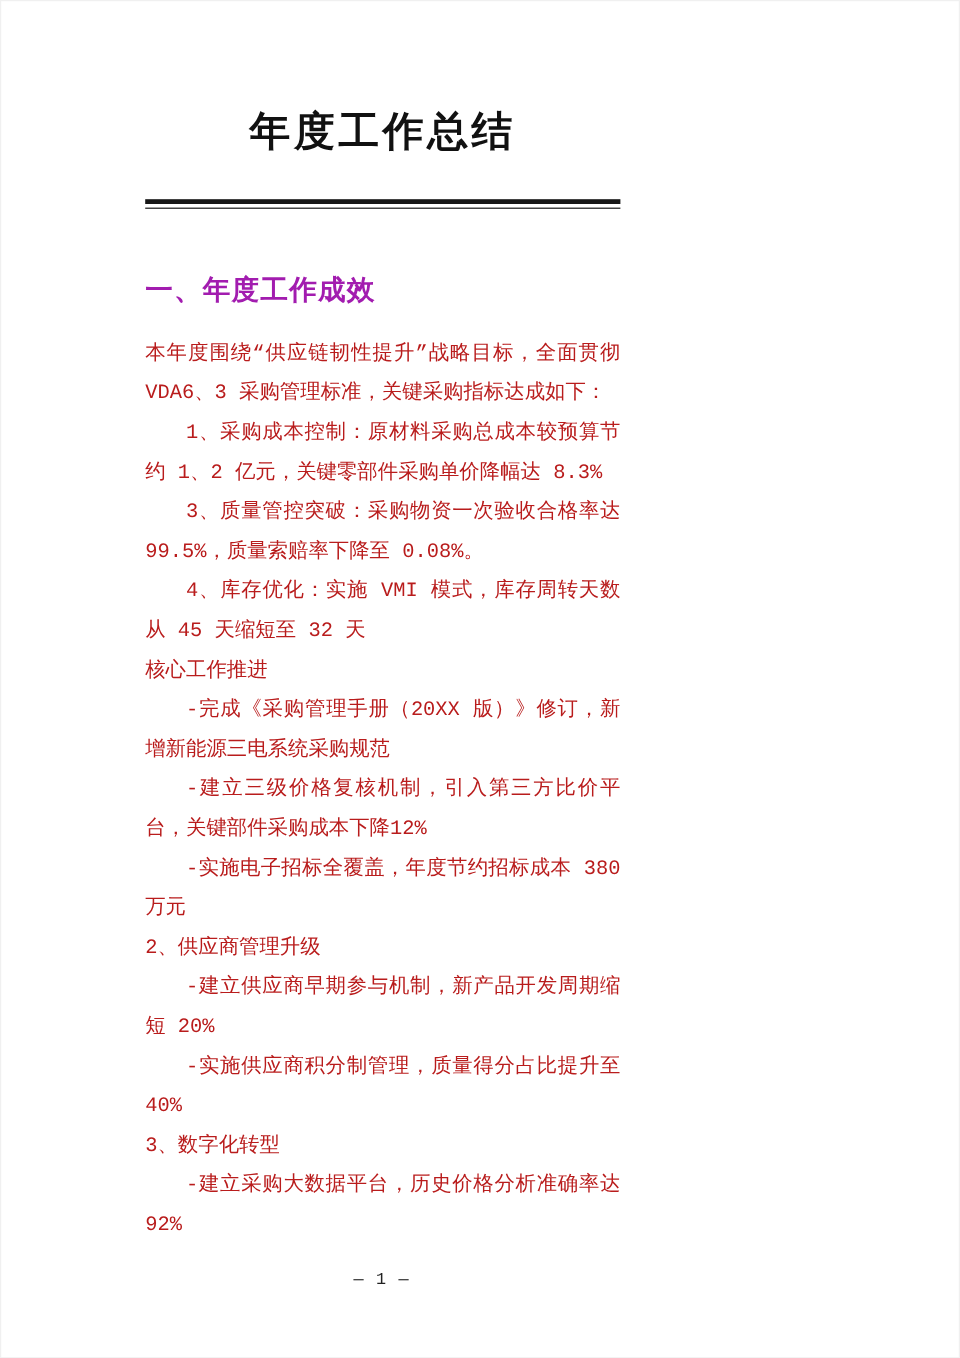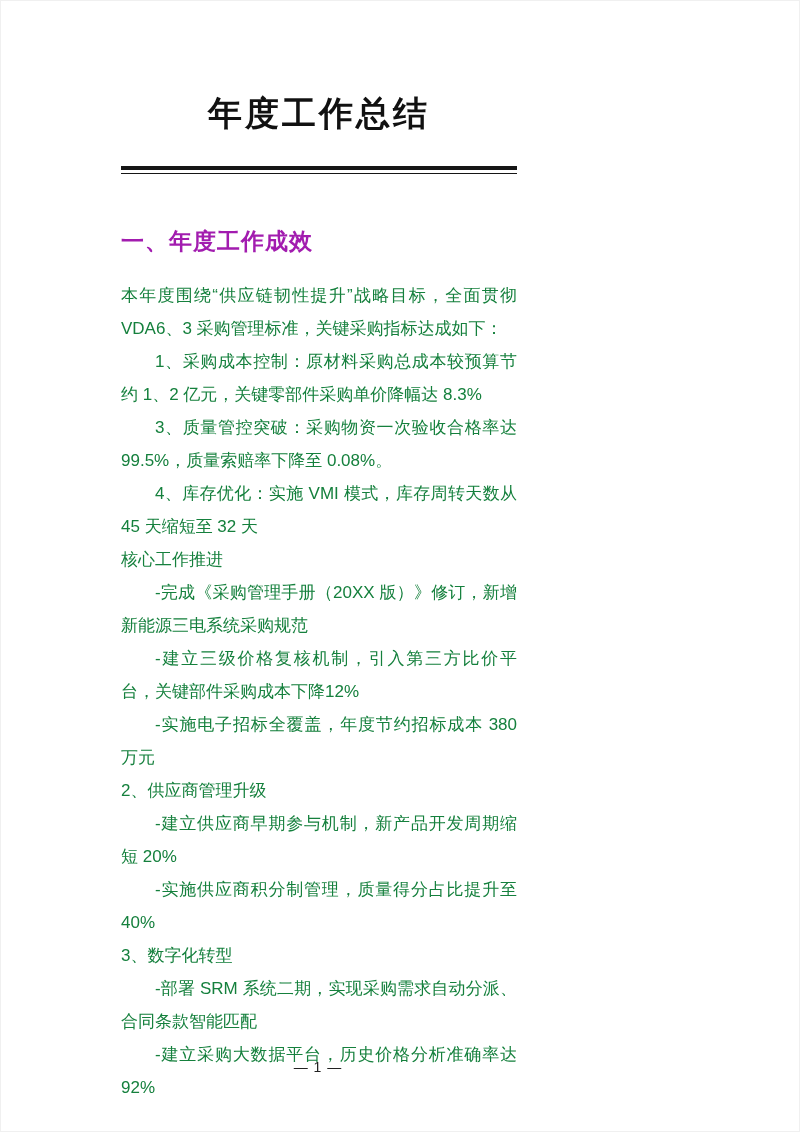--- a/index.html
+++ b/index.html
@@ -15,20 +15,21 @@
     color: #1a1a1a;
     box-sizing: border-box;
     border: 1px solid #f0f0f0;
   }
   .page {
     position: relative;
     width: 634px;
     height: 1132px;
     box-sizing: border-box;
     padding: 92px 118px 0 120px;
+    font-family: Liberation Mono, monospace;
   }
   .doc-title {
     margin: 0;
     text-align: center;
     font-size: 34px;
     font-weight: 900;
     letter-spacing: 3px;
     color: #111111;
     line-height: 1.2;
   }
@@ -44,21 +45,21 @@
     font-weight: 800;
     color: #a21caf;
     letter-spacing: 1px;
   }
   .body-text {
     margin-top: 22px;
     font-size: 17px;
     font-weight: 500;
     line-height: 33px;
     text-align: justify;
-    color: #15803d;
+    color: #b91c1c;
   }
   .para {
     margin: 0;
     padding: 0;
   }
   .p-flush {
     text-indent: 0;
   }
   .p-indent {
     text-indent: 2em;
@@ -91,21 +92,20 @@
     <p class="para p-indent">3、质量管控突破：采购物资一次验收合格率达 99.5%，质量索赔率下降至 0.08%。</p>
     <p class="para p-indent">4、库存优化：实施 VMI 模式，库存周转天数从 45 天缩短至 32 天</p>
     <p class="para p-flush">核心工作推进</p>
     <p class="para p-indent">-完成《采购管理手册（20XX 版）》修订，新增新能源三电系统采购规范</p>
     <p class="para p-indent">-建立三级价格复核机制，引入第三方比价平台，关键部件采购成本下降12%</p>
     <p class="para p-indent">-实施电子招标全覆盖，年度节约招标成本 380 万元</p>
     <p class="para p-flush">2、供应商管理升级</p>
     <p class="para p-indent">-建立供应商早期参与机制，新产品开发周期缩短 20%</p>
     <p class="para p-indent">-实施供应商积分制管理，质量得分占比提升至 40%</p>
     <p class="para p-flush">3、数字化转型</p>
-    <p class="para p-indent">-部署 SRM 系统二期，实现采购需求自动分派、合同条款智能匹配</p>
     <p class="para p-indent">-建立采购大数据平台，历史价格分析准确率达 92%</p>
   </div>
 
   <div class="footer">
     <span>— 1 —</span>
   </div>
 
 </div>
 
 </body></html>

